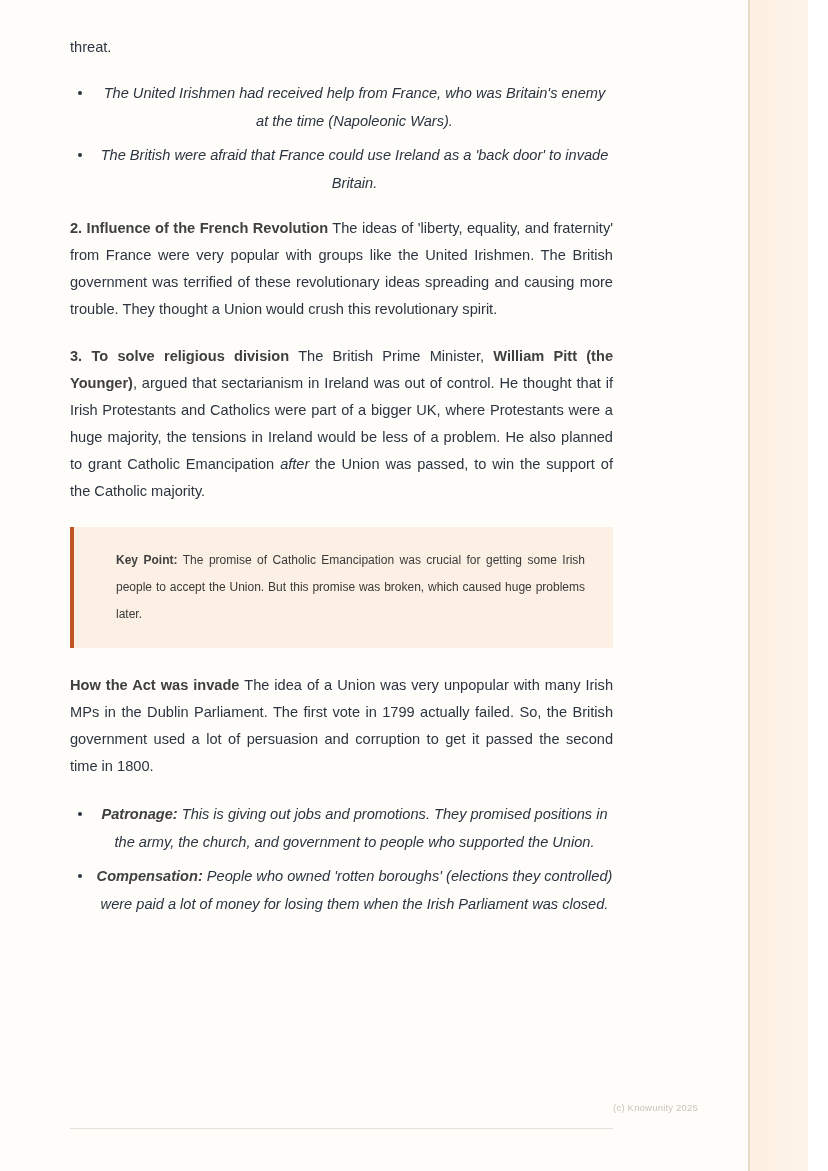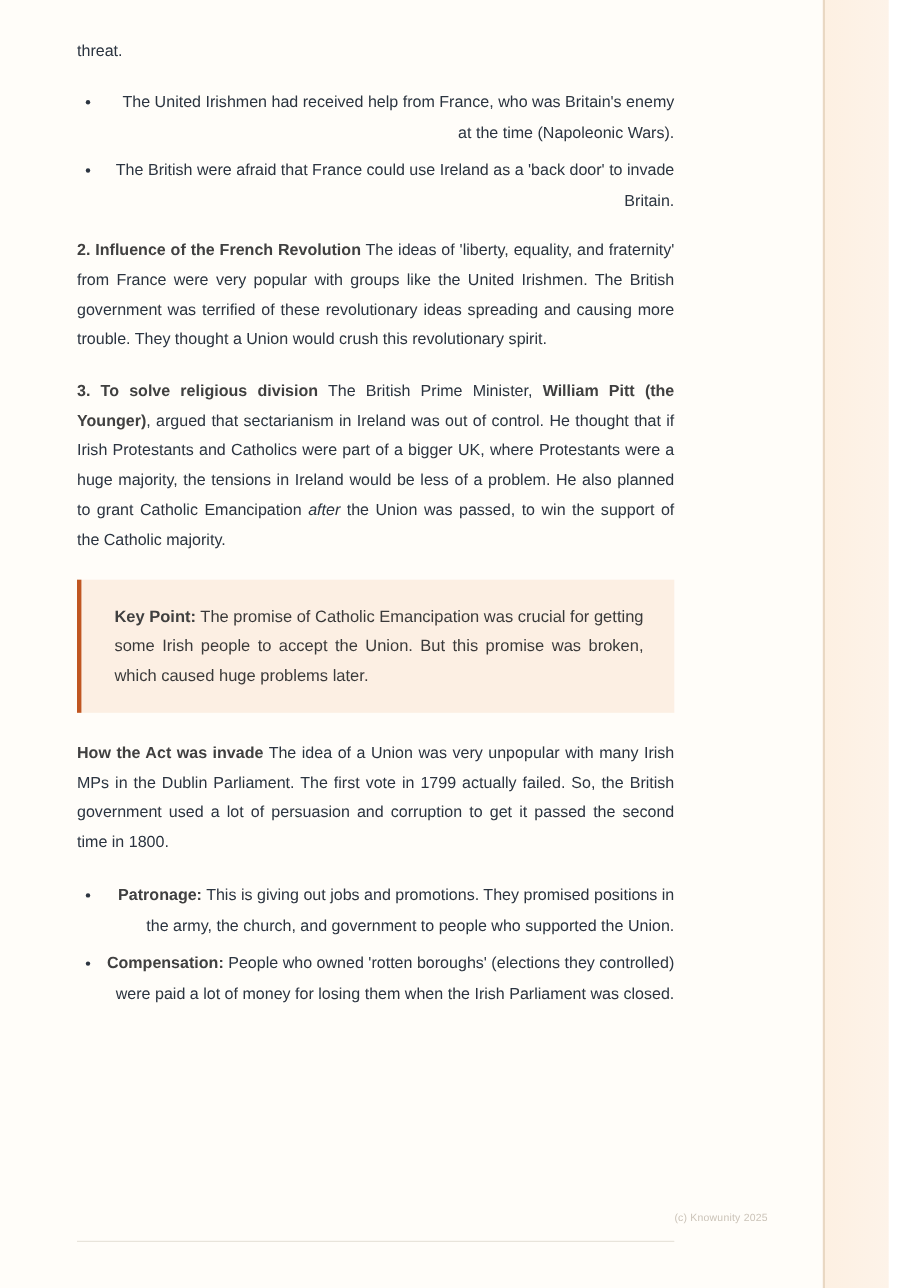--- a/index.html
+++ b/index.html
@@ -64,45 +64,47 @@
     padding: 0;
     list-style: none;
   }
   ul.bullets li {
     position: relative;
     padding-left: 26px;
     font-size: 14.6px;
     line-height: 28px;
     color: #2b3440;
     margin-bottom: 6px;
-    text-align: right;
+    text-align: center;
+    font-style: italic;
   }
   ul.bullets li:before {
     content: "";
     position: absolute;
     left: 8px;
     top: 12px;
     width: 4px;
     height: 4px;
     border-radius: 50%;
     background: #2b3440;
   }
   .keypoint {
     position: relative;
     background: #fcefe3;
     border-left: 4px solid #c05621;
     padding: 20px 28px 20px 30px;
     margin: 22px 0 24px 0;
     box-sizing: border-box;
   }
   .keypoint p {
-    font-size: 15px;
+    font-size: 12px;
     line-height: 27px;
     color: #3a3a3a;
     text-align: justify;
+    margin-left: 12px;
   }
   .footer-note {
     position: absolute;
     right: 110px;
     bottom: 58px;
     font-size: 9.5px;
     color: #cbc3b8;
     letter-spacing: 0.2px;
   }
   .bottom-rule {

